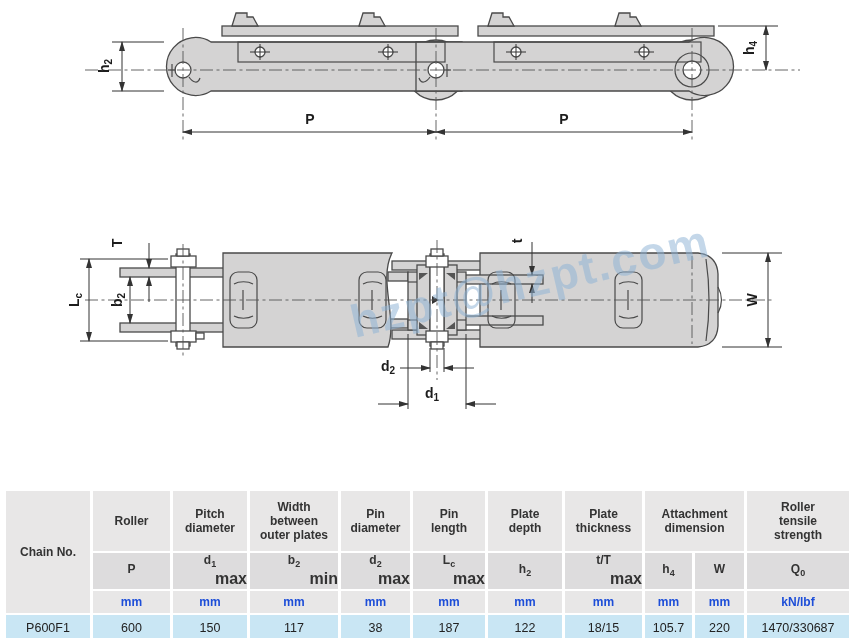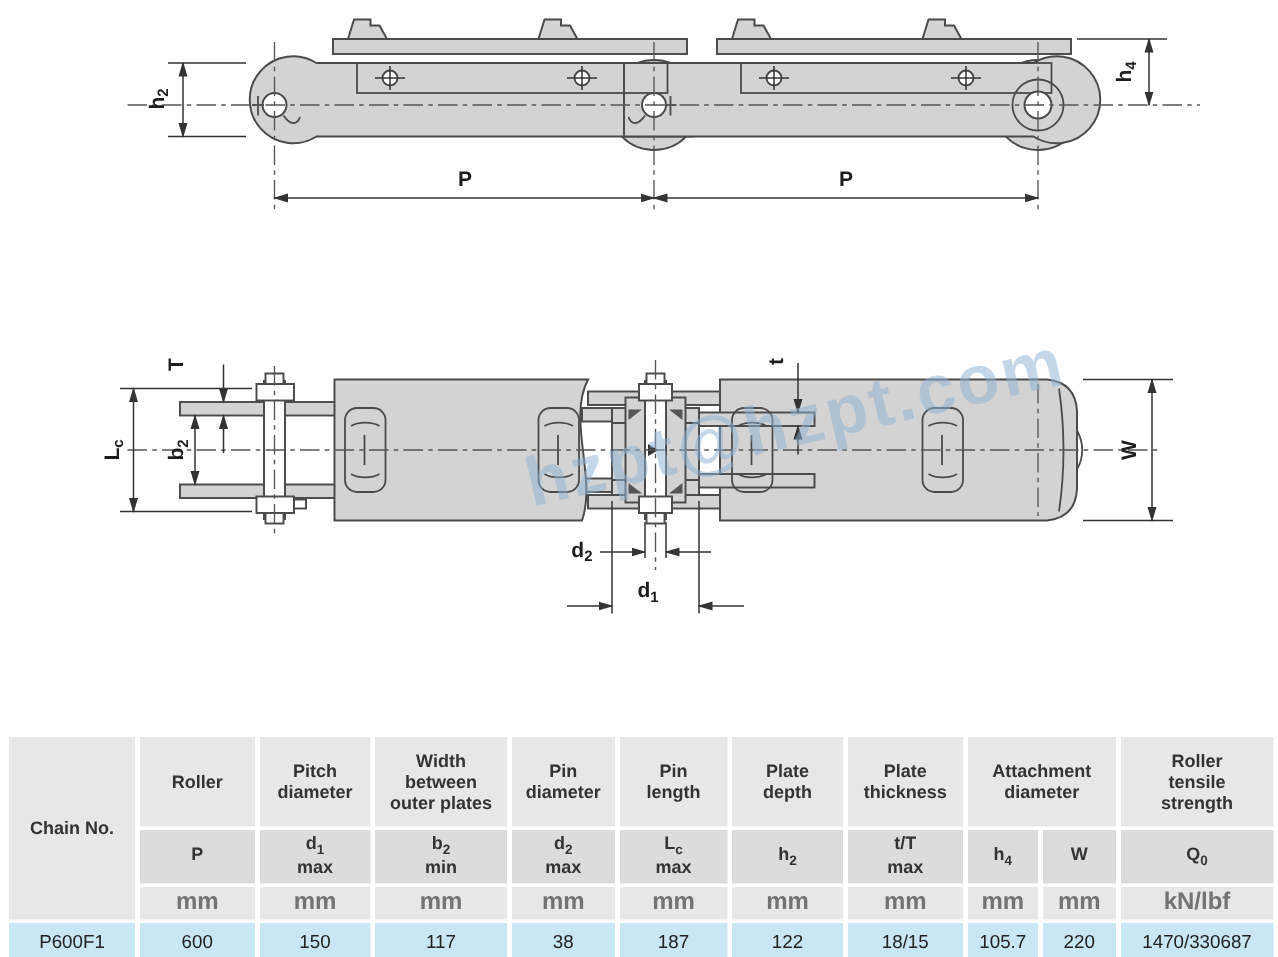--- a/index.html
+++ b/index.html
@@ -10,25 +10,25 @@
              transform:rotate(-13deg);font-size:46px;font-weight:bold;letter-spacing:2px;
              color:#8fb4d6;opacity:.52;z-index:3;pointer-events:none;}
   
   #spec-table{position:absolute;left:3px;top:489px;z-index:2;border-collapse:collapse;
               table-layout:fixed;width:846px;}
   #spec-table th,#spec-table td{border:2px solid #fff;border-left-width:3px;border-right-width:3px;
               text-align:center;vertical-align:middle;padding:0;margin:0;overflow:hidden;}
   .hrow1 th{background:#e8e7e7;font-size:12px;font-weight:bold;color:#333;
             line-height:1.18;white-space:pre-line;height:60px;}
   .hrow2 th{background:#dddcdd;font-size:12px;font-weight:bold;color:#333;height:36px;line-height:1.15;}
-  .hrow3 td{background:#e8e7e7;font-size:16px;font-weight:bold;color:#737373;height:22px;}
+  .hrow3 td{background:#e8e7e7;font-size:12px;font-weight:bold;color:#1d4ed8;height:22px;}
   .drow  td{background:#c9e6f4;font-size:12.5px;font-weight:normal;color:#222;height:25px;}
   .chaincell{background:#e8e7e7 !important;font-size:12px;font-weight:bold;color:#333;}
   sub{font-size:9px;}
-  .qual{display:block;font-size:12px;}
+  .qual{display:block;font-size:16px;text-align:right;}
   
   .ol{stroke:#4a4a4a;stroke-width:1.3;fill:#d4d3d3;}
   .olw{stroke:#4a4a4a;stroke-width:1.3;fill:#ffffff;}
   .oln{stroke:#4a4a4a;stroke-width:1.2;fill:none;}
   .dim{stroke:#333;stroke-width:1;fill:none;}
   .cl{stroke:#555;stroke-width:0.9;fill:none;stroke-dasharray:13 3.5 3 3.5;}
   .lbl{font-family:"Liberation Sans",sans-serif;font-size:14px;font-weight:bold;fill:#1d1d1d;}
   .subt{font-size:10px;}
 </style>
 </head>
@@ -288,21 +288,21 @@
 outer plates</th>
     <th>Pin
 diameter</th>
     <th>Pin
 length</th>
     <th>Plate
 depth</th>
     <th>Plate
 thickness</th>
     <th colspan="2">Attachment
-diameter</th>
+dimension</th>
     <th>Roller
 tensile
 strength</th>
   </tr>
   <tr class="hrow2">
     <th><span>P</span><sub></sub><span class="qual"></span></th>
     <th><span>d</span><sub>1</sub><span class="qual">max</span></th>
     <th><span>b</span><sub>2</sub><span class="qual">min</span></th>
     <th><span>d</span><sub>2</sub><span class="qual">max</span></th>
     <th><span>L</span><sub>c</sub><span class="qual">max</span></th>

